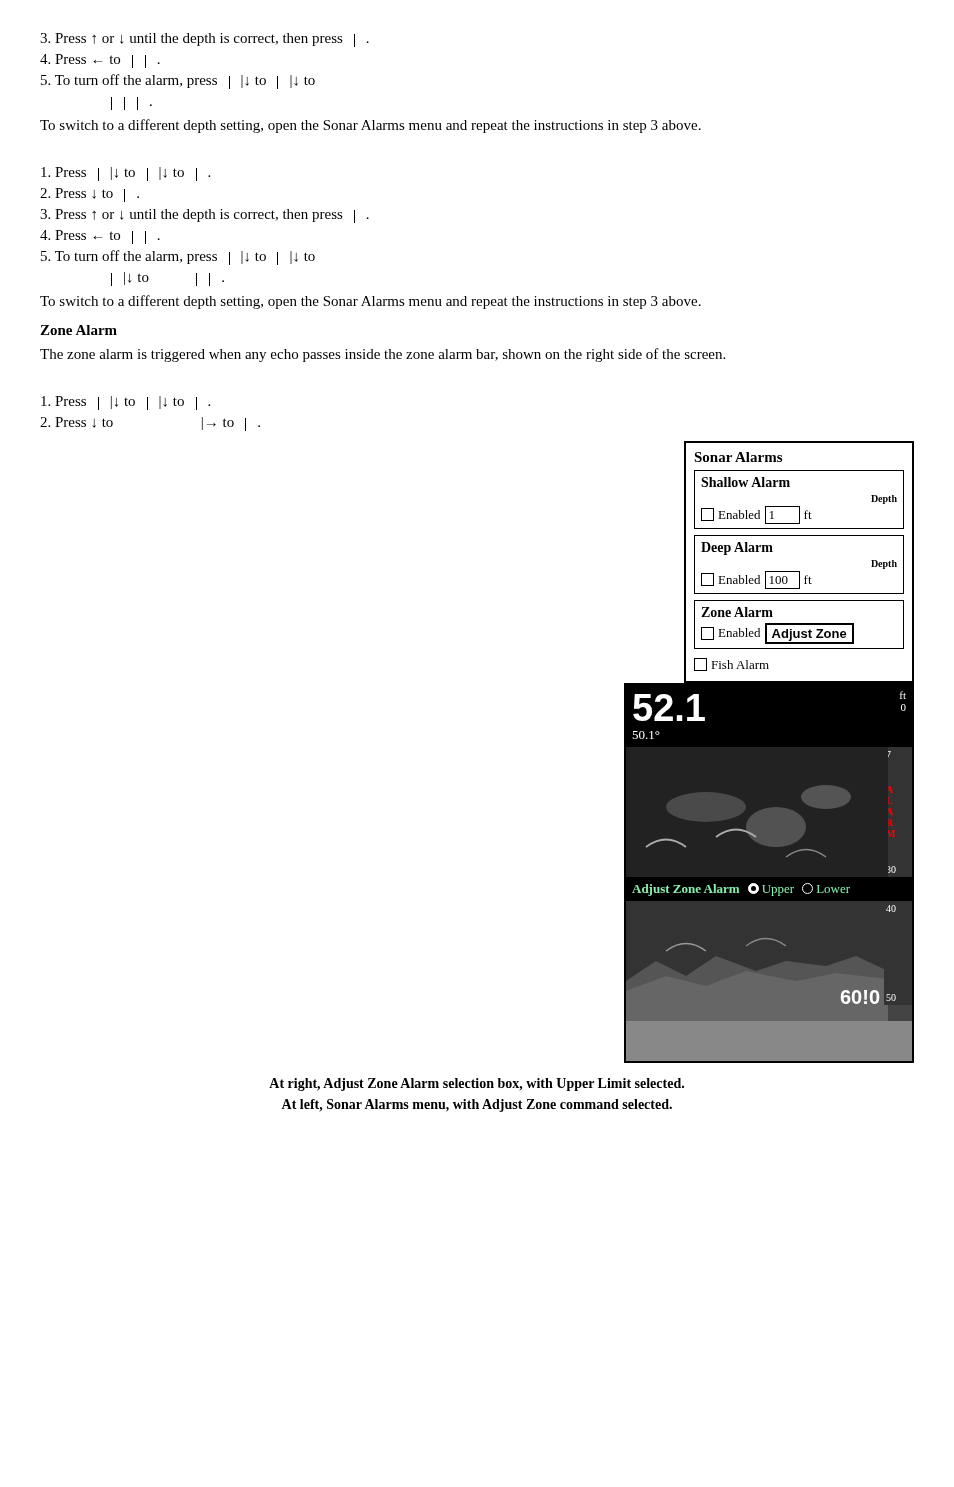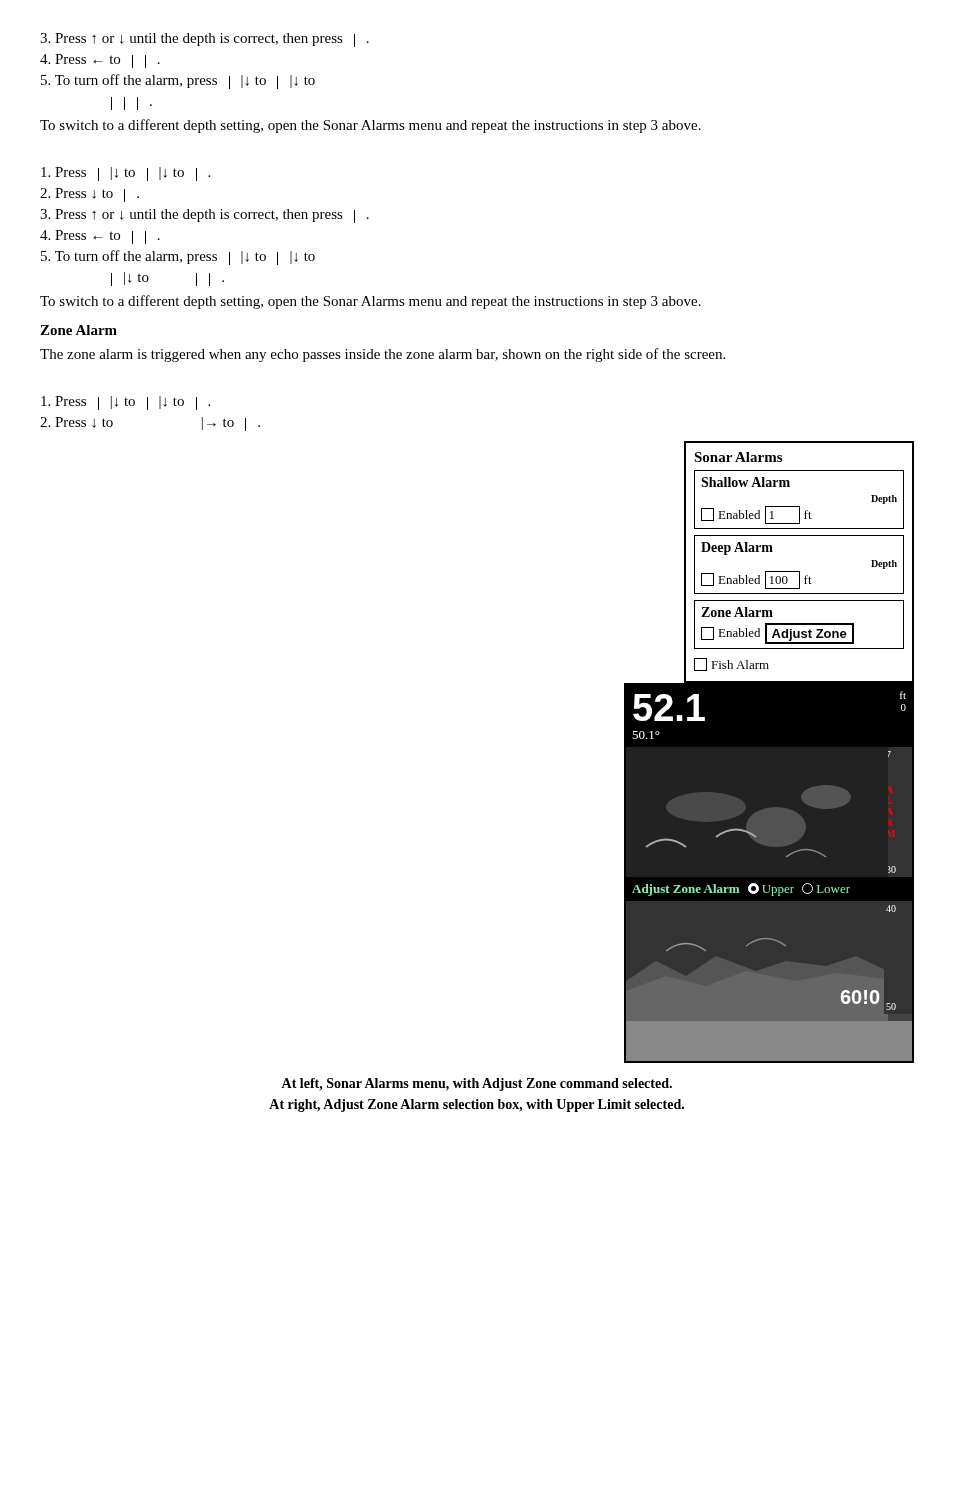--- a/index.html
+++ b/index.html
@@ -393,30 +393,30 @@
       <svg width="262" height="120" style="position:absolute; left:0; top:0;">
         <rect width="262" height="120" fill="#333"></rect>
 
         <polygon points="0,80 30,60 60,75 90,55 130,70 160,60 200,65 230,55 262,70 262,120 0,120" fill="#555"></polygon>
         <polygon points="0,90 40,75 80,85 120,70 170,80 210,72 262,78 262,120 0,120" fill="#666"></polygon>
 
         <path d="M 40 50 Q 60 35 80 50" stroke="#999" stroke-width="1.5" fill="none"></path>
         <path d="M 120 45 Q 140 30 160 45" stroke="#888" stroke-width="1.5" fill="none"></path>
       </svg>
 
-      <div style="position:absolute; right:0; top:0; bottom:7px; width:28px; background:#333; font-size:10px; color:#fff; display:flex; flex-direction:column; justify-content:space-between; padding:2px;">
+      <div style="position:absolute; right:0; top:0; bottom:16px; width:28px; background:#333; font-size:10px; color:#fff; display:flex; flex-direction:column; justify-content:space-between; padding:2px;">
         <span>40</span>
         <span>50</span>
       </div>
 
       <div style="position:absolute; bottom:12px; right:32px; font-size:20px; font-weight:bold; color:#fff; font-family:sans-serif;">60!0</div>
     </div>
   </div>
 </div>
 
 
 <div class="caption">
+  <div>At right, Adjust Zone Alarm selection box, with Upper Limit selected.</div>
   <div>At left, Sonar Alarms menu, with Adjust Zone command selected.</div>
-  <div>At right, Adjust Zone Alarm selection box, with Upper Limit selected.</div>
 </div>
 
 
 
 
 </body></html>

